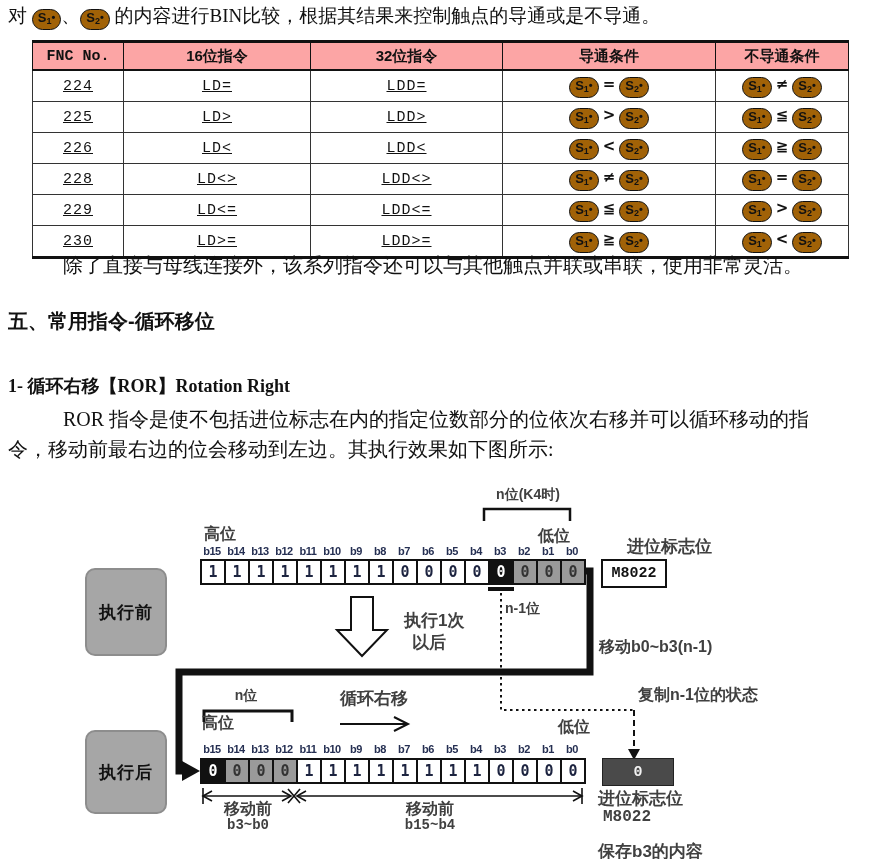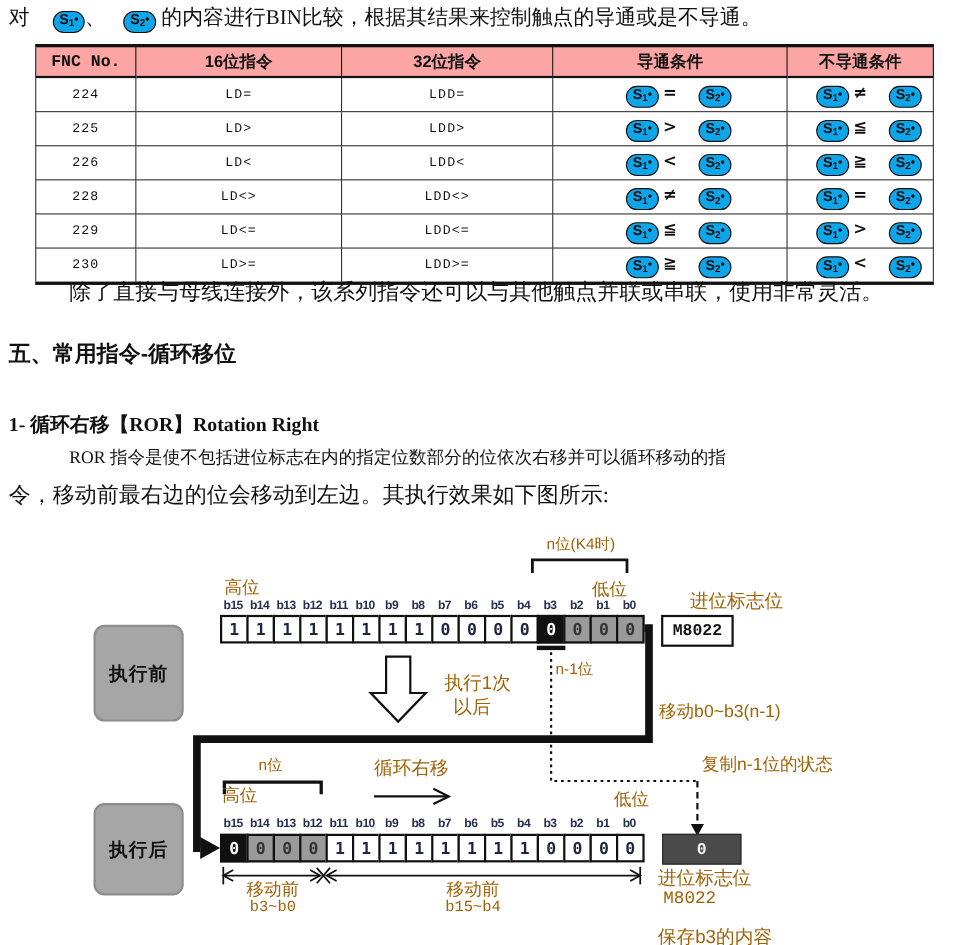--- a/index.html
+++ b/index.html
@@ -7,45 +7,45 @@
     position:relative;width:874px;height:859px;background:#ffffff;
     font-family:"Liberation Sans",sans-serif;color:#111;overflow:hidden;
   }
   
   .line{position:absolute;white-space:nowrap;margin:0;}
   .serif{font-family:"Liberation Serif",serif;}
   .intro{top:3px;left:8px;font-size:19px;}
   .after-table{top:252px;left:63px;font-size:20px;}
   .sec-head{top:308px;left:8px;font-size:20px;font-weight:bold;font-family:"Liberation Sans",sans-serif;text-align:right;}
   .sub-head{top:374px;left:8px;font-size:18px;font-weight:bold;font-family:"Liberation Serif",serif;}
-  .desc1{top:406px;left:63px;font-size:16px;}
+  .desc1{top:406px;left:63px;font-size:20px;}
   .desc2{top:436px;left:8px;font-size:20px;}
   
   table.fnc{
     position:absolute;left:32px;top:40px;width:816px;
     border-collapse:collapse;table-layout:fixed;
     border-top:3px solid #111;border-bottom:3px solid #111;
     border-left:1px solid #111;border-right:1px solid #111;
   }
   table.fnc col.c1{width:91px}table.fnc col.c2{width:187px}
   table.fnc col.c3{width:192px}table.fnc col.c4{width:213px}table.fnc col.c5{width:133px}
   table.fnc th{
     height:26px;background:#fca5a5;border:1px solid #111;border-bottom:2px solid #111;
     font-size:15px;font-weight:bold;text-align:center;padding:0;
   }
   table.fnc th.mono,table.fnc td.mono{font-family:"Liberation Mono",monospace;}
   table.fnc td{
     height:30px;border:1px solid #333;text-align:center;padding:0;font-size:15px;
   }
-  table.fnc td.mono{font-size:12px;letter-spacing:1px;}
+  table.fnc td.mono{font-size:15px;letter-spacing:1px;text-decoration:underline;}
   
   .pill{
     display:inline-block;border:1.5px solid #111;border-radius:999px;
     padding:0 5px 1px 5px;line-height:14px;font-weight:bold;font-size:13px;
-    font-family:"Liberation Sans",sans-serif;background:#0ea5e9;margin-left:16px;
+    font-family:"Liberation Sans",sans-serif;background:#a16207;
   }
   .pill sub{font-size:9px;vertical-align:-2px;}
   .pill .pdot{font-size:11px;vertical-align:1px;}
   .op{display:inline-block;margin:0 4px;font-size:15px;font-weight:bold;
       font-family:"DejaVu Sans",sans-serif;vertical-align:1px;}
   
   .gray-box{
     position:absolute;background:#a6a6a6;border:2px solid #8d8d8d;border-radius:10px;
     display:flex;align-items:center;justify-content:center;
     font-size:17px;font-weight:bold;color:#111;letter-spacing:1px;
@@ -53,21 +53,21 @@
   .reg-box{
     position:absolute;border:2px solid #111;background:#fff;
     display:flex;align-items:center;justify-content:center;
     font-family:"Liberation Mono",monospace;font-size:15px;font-weight:bold;
   }
   .carry-box{
     position:absolute;background:#4a4a4a;border:1px solid #222;color:#f2f2f2;
     display:flex;align-items:center;justify-content:center;
     font-family:"Liberation Mono",monospace;font-size:15px;font-weight:bold;
   }
-  .dlabel{position:absolute;white-space:nowrap;font-weight:normal;color:#a16207;}
+  .dlabel{position:absolute;white-space:nowrap;font-weight:bold;color:#404040;}
   .f17{font-size:17px;} .f16{font-size:16px;} .f14{font-size:14px;}
   .ctr{text-align:center;}
   .mono{font-family:"Liberation Mono",monospace;}
   .bit-labels{position:absolute;display:flex;}
   .bit-labels span{
     display:inline-block;width:24px;text-align:center;
     font-size:11px;font-weight:bold;color:#252f52;letter-spacing:-0.5px;
     font-family:"Liberation Sans",sans-serif;
   }
   .bit-cells{position:absolute;display:flex;}

